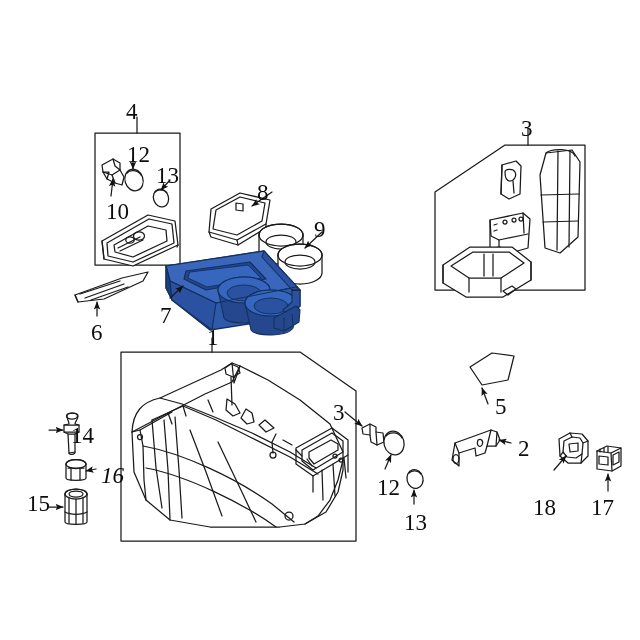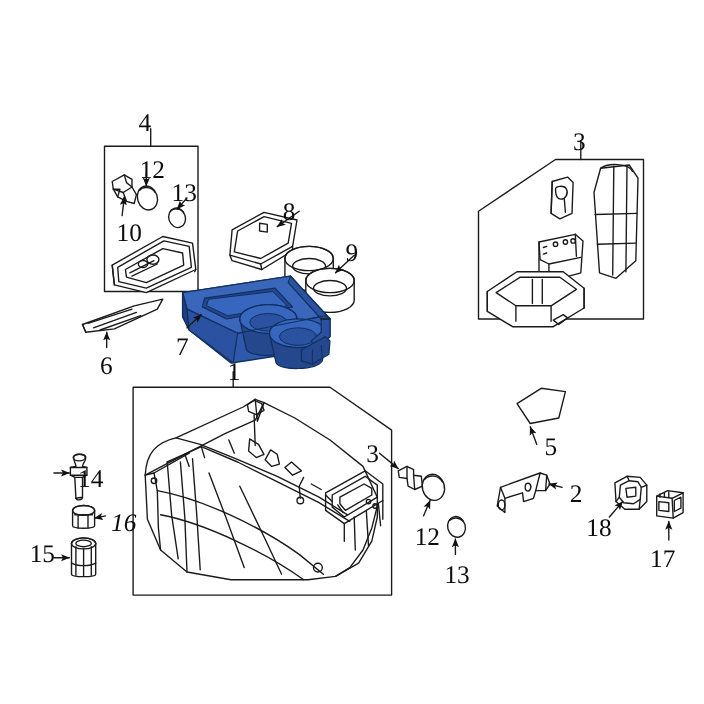--- a/index.html
+++ b/index.html
@@ -350,18 +350,18 @@
   <div class="callout-label" style="left:521px; top:117px;">3</div>
   <div class="callout-label" style="left:160px; top:304px;">7</div>
   <div class="callout-label" style="left:91px;  top:321px;">6</div>
   <div class="callout-label" style="left:207px; top:326px;">1</div>
   <div class="callout-label" style="left:495px; top:395px;">5</div>
   <div class="callout-label" style="left:333px; top:401px;">3</div>
   <div class="callout-label" style="left:27px;  top:424px;margin-left:44px;">14</div>
   <div class="callout-label" style="left:518px; top:437px;">2</div>
   <div class="callout-label" style="left:101px; top:464px;font-style:italic;">16</div>
   <div class="callout-label" style="left:377px; top:476px;">12</div>
-  <div class="callout-label" style="left:533px; top:468px;">18</div>
+  <div class="callout-label" style="left:533px; top:496px;">18</div>
   <div class="callout-label" style="left:27px;  top:492px;">15</div>
   <div class="callout-label" style="left:591px; top:496px;">17</div>
   <div class="callout-label" style="left:404px; top:511px;">13</div>
 
 </div>
 
 </body></html>

